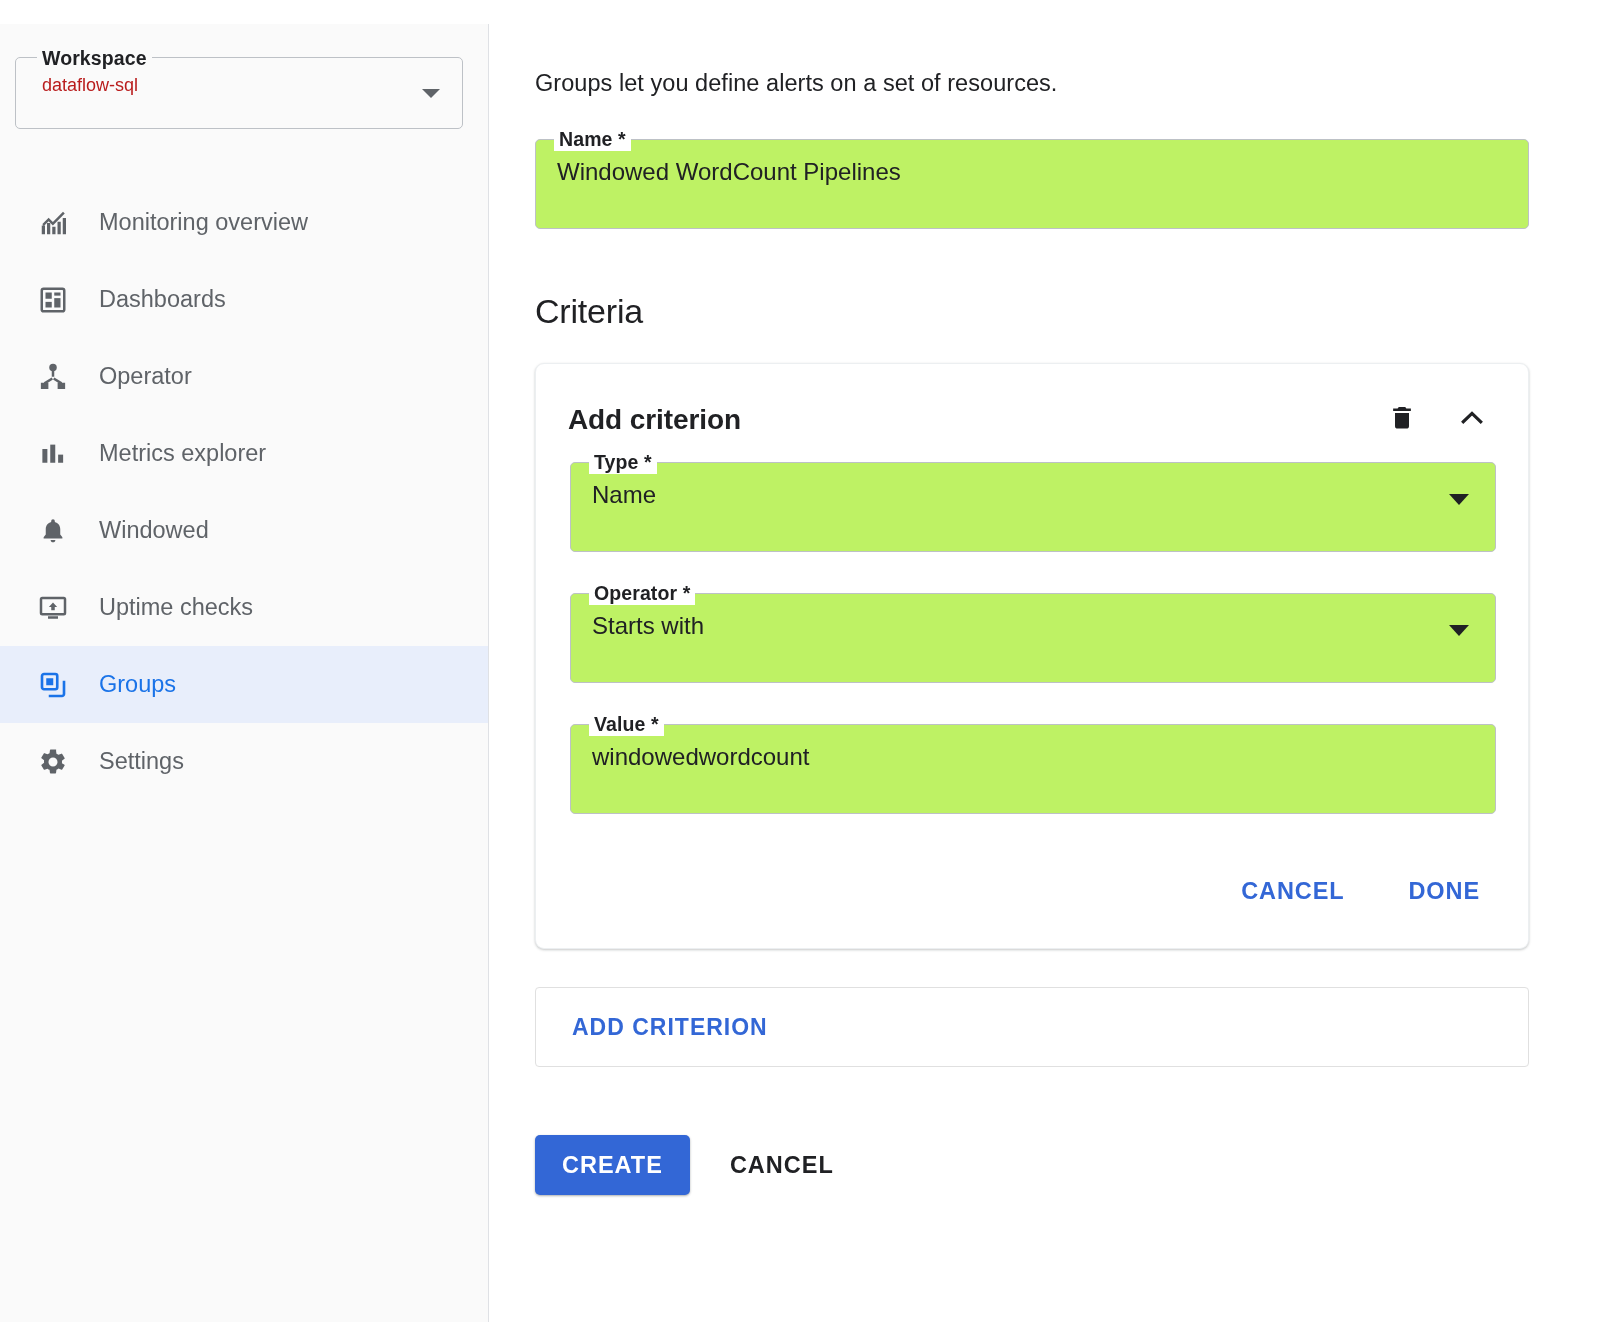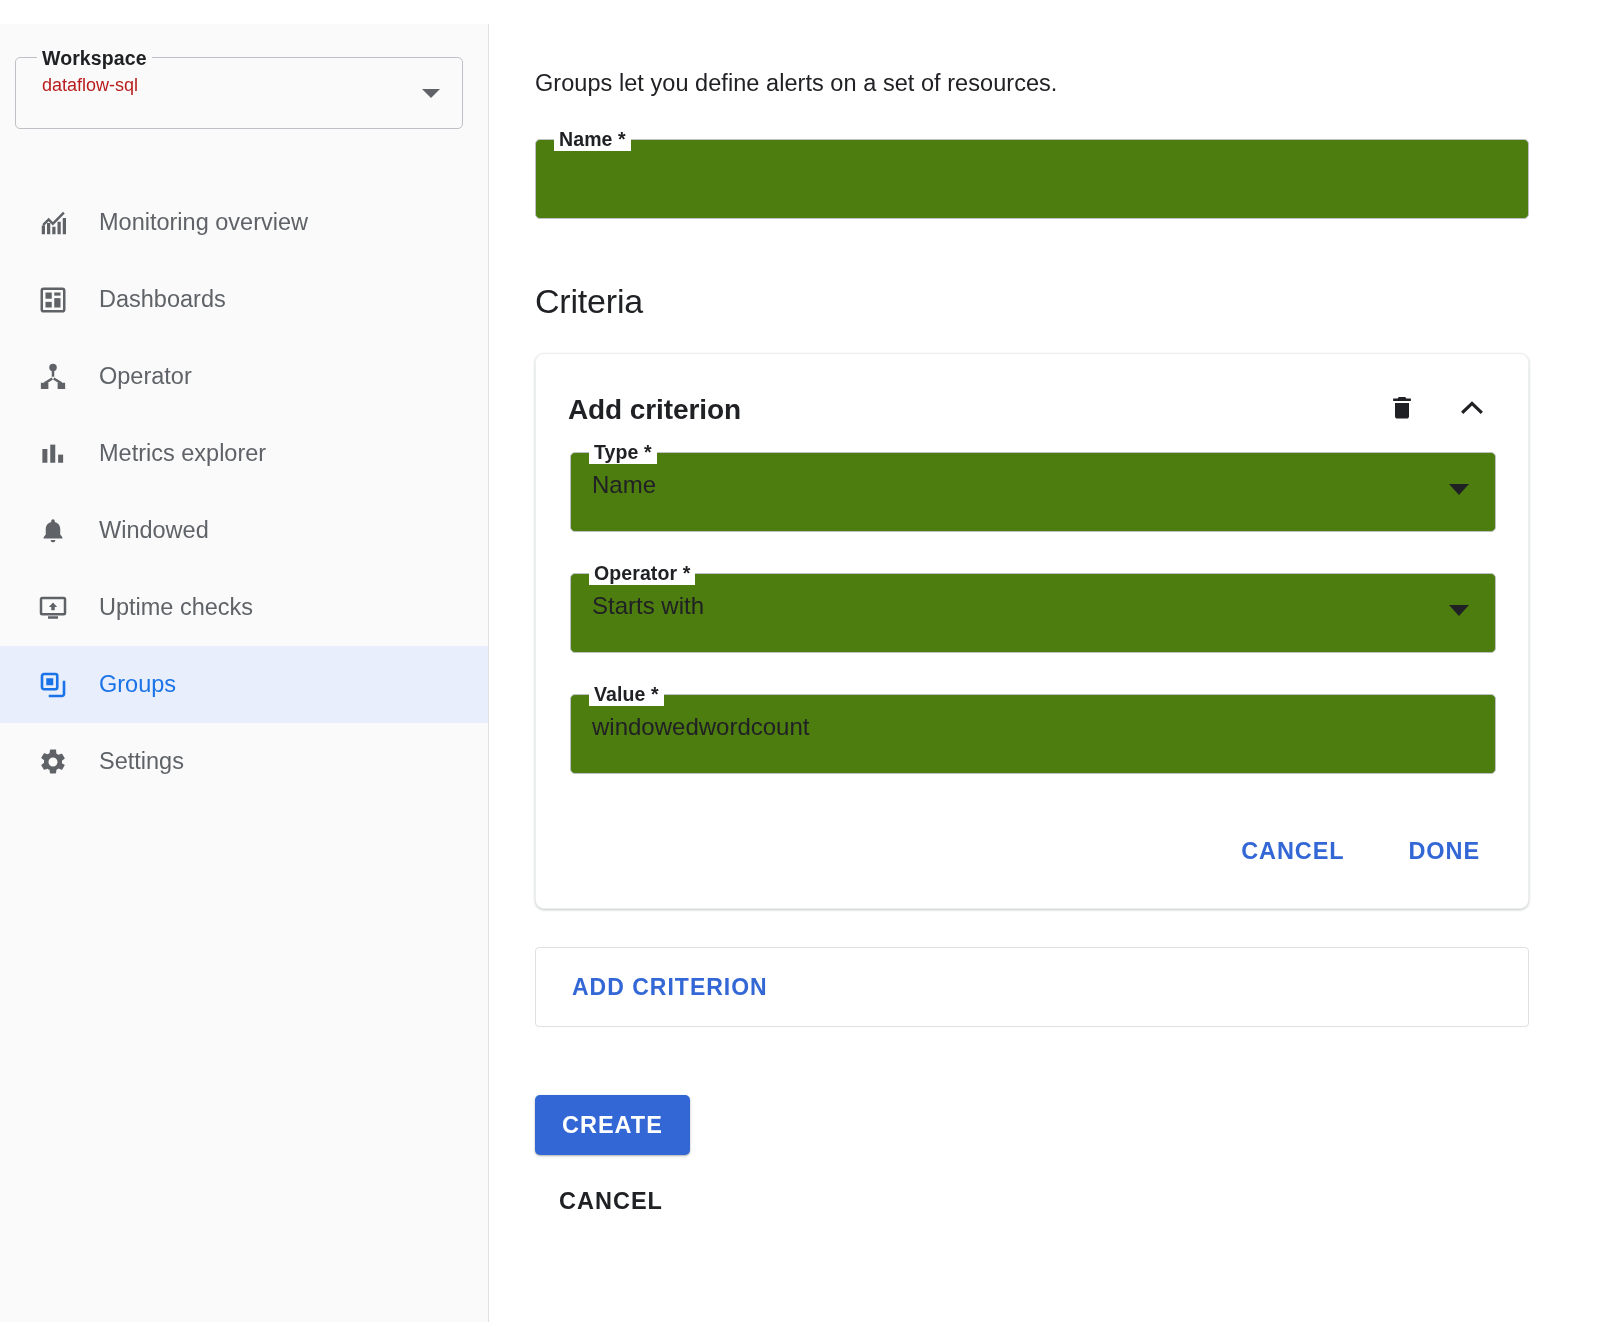--- a/index.html
+++ b/index.html
@@ -111,22 +111,22 @@
     color: #202124;
     margin: 0 0 42px 0;
     letter-spacing: 0.05px;
   }
 
   
   .ofield {
     position: relative;
     border: 1px solid #bdc1c6;
     border-radius: 5px;
-    background: #4d7c0f;
-    height: 80px;
+    background: #bef264;
+    height: 90px;
   }
   .ofield .legend {
     position: absolute;
     top: -12px;
     left: 18px;
     background: #fff;
     padding: 0 5px;
     font-size: 19.5px;
     font-weight: bold;
     color: #202124;
@@ -221,21 +221,20 @@
     align-items: center;
     padding-left: 18px;
   }
   .add-criterion-card .text-btn { font-size: 23px; letter-spacing: 1px; }
 
   .bottom-actions {
     display: flex;
     align-items: flex-start;
     margin-top: 68px;
     gap: 16px;
-    flex-direction: column;
   }
   .btn-primary {
     background: #3367d6;
     color: #ffffff;
     border: none;
     border-radius: 5px;
     font-size: 23.5px;
     font-weight: bold;
     letter-spacing: 1px;
     padding: 0 27px;
@@ -367,20 +366,21 @@
 
     </nav>
   </aside>
 
   <main class="main">
 
     <p class="intro">Groups let you define alerts on a set of resources.</p>
 
     <div class="ofield" id="name-field">
       <span class="legend">Name *</span>
+      <span class="val">Windowed WordCount Pipelines</span>
     </div>
 
     <h2 class="section-title">Criteria</h2>
 
     <section class="criterion-card">
 
       <div class="card-head">
         <span class="card-title">Add criterion</span>
 
         <button class="icon-btn">

